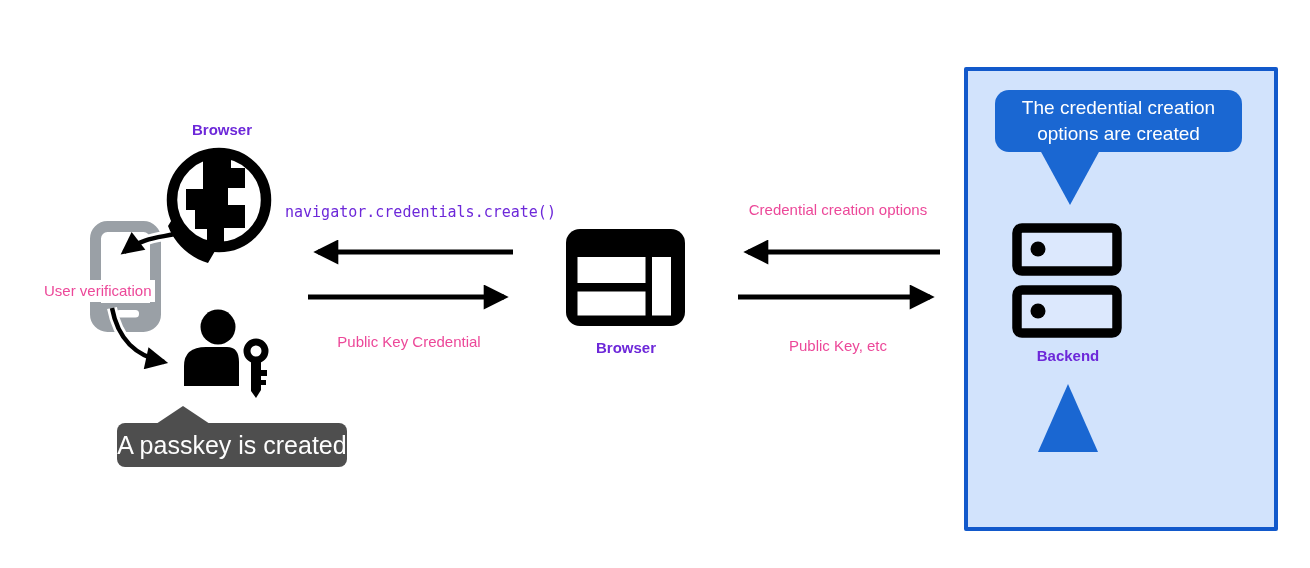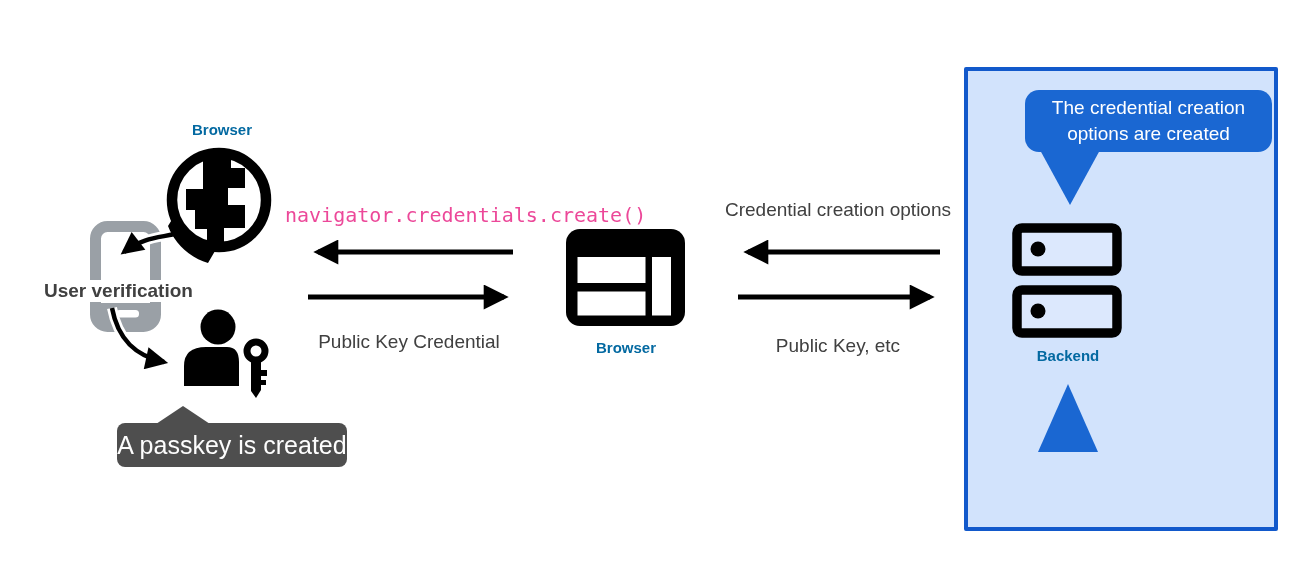--- a/index.html
+++ b/index.html
@@ -1,38 +1,38 @@
 <!DOCTYPE html>
 <html><head>
 <meta charset="utf-8">
 <style>
   html,body{margin:0;padding:0;background:#fff;}
   #canvas{
     position:relative;width:1310px;height:568px;background:#ffffff;
     font-family:"Liberation Sans",sans-serif;overflow:hidden;
   }
   .abs{position:absolute;}
-  .lbl{color:#404040;font-size:19px;line-height:20px;white-space:nowrap;}
-  .lbl-bold{color:#0369a1;font-size:15px;font-weight:bold;line-height:18px;white-space:nowrap;}
+  .lbl{color:#ec4899;font-size:15px;line-height:20px;white-space:nowrap;}
+  .lbl-bold{color:#6d28d9;font-size:15px;font-weight:bold;line-height:18px;white-space:nowrap;}
   .center{text-align:center;}
   .code{
-    font-family:"DejaVu Sans Mono",monospace;font-size:20px;color:#ec4899;
-    white-space:nowrap;text-align:center;
+    font-family:"DejaVu Sans Mono",monospace;font-size:15px;color:#6d28d9;
+    white-space:nowrap;text-align:left;
   }
   #svg-layer{position:absolute;left:0;top:0;z-index:2;}
   
   #backend-panel{
     left:964px;top:67px;width:314px;height:464px;box-sizing:border-box;
     background:#d2e3fc;border:4px solid #1259cb;border-radius:2px;z-index:1;
   }
   .bubble{
     background:#1a67d2;color:#fff;border-radius:14px;z-index:3;
     font-size:19px;line-height:26px;text-align:center;box-sizing:border-box;
   }
-  #bubble-top{left:1025px;top:90px;width:247px;height:62px;padding:5px 8px;}
+  #bubble-top{left:995px;top:90px;width:247px;height:62px;padding:5px 8px;}
   #bubble-bottom{left:998px;top:451px;width:245px;height:60px;padding:4px 28px;}
   #bubble-top-pointer{
     left:1040px;top:150px;width:0;height:0;z-index:3;
     border-left:30px solid transparent;border-right:30px solid transparent;
     border-top:55px solid #1a67d2;
   }
   #bubble-bottom-pointer{
     left:1038px;top:384px;width:0;height:0;z-index:3;
     border-left:30px solid transparent;border-right:30px solid transparent;
     border-bottom:68px solid #1a67d2;
@@ -42,21 +42,21 @@
     left:117px;top:423px;width:230px;height:44px;background:#4e4e4e;color:#fdfdfd;
     border-radius:8px;font-size:25px;line-height:44px;text-align:center;z-index:3;
   }
   #passkey-tooltip-pointer{
     left:156px;top:406px;width:0;height:0;z-index:3;
     border-left:27px solid transparent;border-right:27px solid transparent;
     border-bottom:18px solid #4e4e4e;
   }
   
   #browser-label{left:172px;top:121px;width:100px;z-index:4;}
-  #user-verification-label{left:41px;top:280px;background:#fff;padding:1px 3px;z-index:4;font-weight:bold;}
+  #user-verification-label{left:41px;top:280px;background:#fff;padding:1px 3px;z-index:4;}
   #frontend-label{left:566px;top:339px;width:120px;z-index:4;}
   #backend-label{left:1008px;top:347px;width:120px;z-index:4;}
   #create-call-label{left:285px;top:203px;width:300px;z-index:4;}
   #pkc-label{left:309px;top:332px;width:200px;z-index:4;}
   #cco-label{left:723px;top:200px;width:230px;z-index:4;}
   #pke-label{left:738px;top:336px;width:200px;z-index:4;}
 </style>
 </head>
 <body>
 

